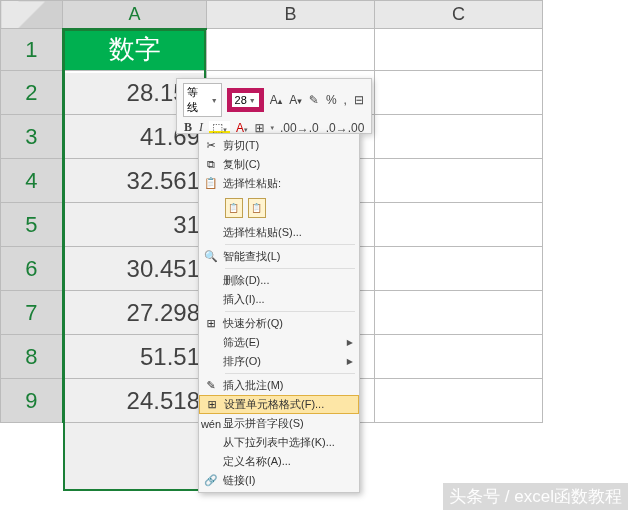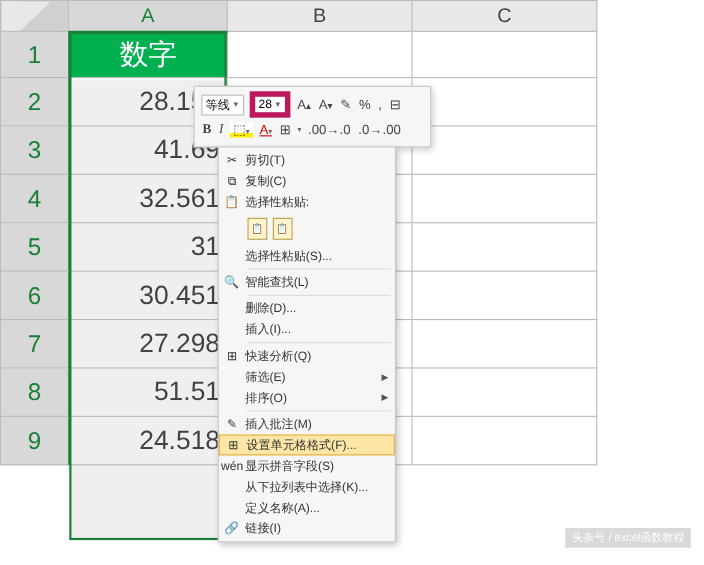--- a/index.html
+++ b/index.html
@@ -21,41 +21,41 @@
   .r1 { height: 42px; } .r2 { height: 44px; } .r3 { height: 44px; } .r4 { height: 44px; }
   .r5 { height: 44px; } .r6 { height: 44px; } .r7 { height: 44px; } .r8 { height: 44px; }
   .r9 { height: 44px; } .r10 { height: 44px; }
   
   .hdr-cell { background: #00b050; color: #fff; font-size: 26px; text-align: center; padding: 0; }
   
   .sel-box { position: absolute; left: 63px; top: 29px; width: 143px; height: 462px; border: 2px solid #1a7f37; pointer-events: none; }
   .sel-shade { position: absolute; left: 65px; top: 73px; width: 139px; height: 416px; background: rgba(180,180,180,0.22); pointer-events: none; }
   
   
-  .mini-tb { position: absolute; left: 176px; top: 78px; width: 216px; height: 56px; background: #f6f6f6; border: 1px solid #c8c8c8; box-shadow: 2px 2px 6px rgba(0,0,0,0.2); padding: 4px 6px; display: flex; flex-direction: column; gap: 3px; }
+  .mini-tb { position: absolute; left: 176px; top: 78px; width: 196px; height: 56px; background: #f6f6f6; border: 1px solid #c8c8c8; box-shadow: 2px 2px 6px rgba(0,0,0,0.2); padding: 4px 6px; display: flex; flex-direction: column; gap: 3px; }
   .mini-row { display: flex; align-items: center; gap: 5px; }
   .font-sel { font-size: 11px; border: 1px solid #bbb; background: #fff; padding: 1px 3px; display: flex; align-items: center; gap: 2px; }
   .size-sel { font-size: 11px; border: 5px solid #be185d; background: #fff; padding: 1px 3px; display: flex; align-items: center; gap: 2px; }
   .tb-btn { font-size: 12px; color: #444; cursor: pointer; padding: 0 1px; }
   .tb-sup { font-size: 9px; }
   .bold { font-weight: bold; font-family: "Times New Roman"; }
   .italic { font-style: italic; font-family: "Times New Roman"; }
   .tri { font-size: 7px; color: #666; }
   
   
   .ctx { position: absolute; left: 198px; top: 133px; width: 162px; background: #f6f6f6; border: 1px solid #c8c8c8; box-shadow: 2px 2px 6px rgba(0,0,0,0.25); padding: 2px 0; }
   .ctx-item { display: flex; align-items: center; height: 19px; font-size: 11px; color: #333; padding: 0 6px 0 0; cursor: pointer; position: relative; }
   .ctx-item.hl { background: #fde6a6; border: 1px solid #e0b040; height: 19px; }
   .ctx-ico { width: 24px; display: flex; justify-content: center; font-size: 11px; }
   .ctx-sep { height: 1px; background: #ddd; margin: 2px 4px 2px 26px; }
   .ctx-arrow { position: absolute; right: 6px; font-size: 8px; color: #555; }
   .ctx-sub { height: 30px; padding-left: 26px; display: flex; align-items: center; gap: 5px; }
   .paste-ico { width: 18px; height: 20px; border: 1px solid #c0a050; background: #fff4d0; display: flex; align-items: center; justify-content: center; font-size: 9px; }
   
-  .watermark { position: absolute; right: 12px; bottom: 16px; color: rgba(255,255,255,0.95); font-size: 10px; background: rgba(0,0,0,0.15); padding: 2px 6px; }
+  .watermark { position: absolute; right: 12px; bottom: 4px; color: rgba(255,255,255,0.95); font-size: 17px; background: rgba(0,0,0,0.15); padding: 2px 6px; }
   .u { text-decoration: underline; }
 </style>
 </head>
 <body>
 
 <table class="sheet">
   <tbody>
       <tr>
     <th class="corner"></th>
     <th class="col-hdr col-A sel">A</th>

